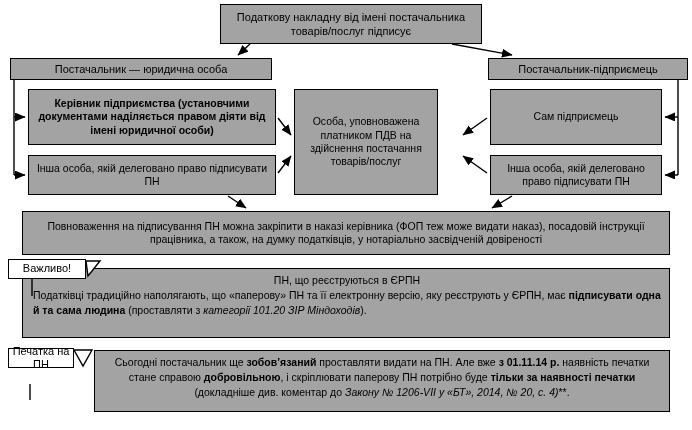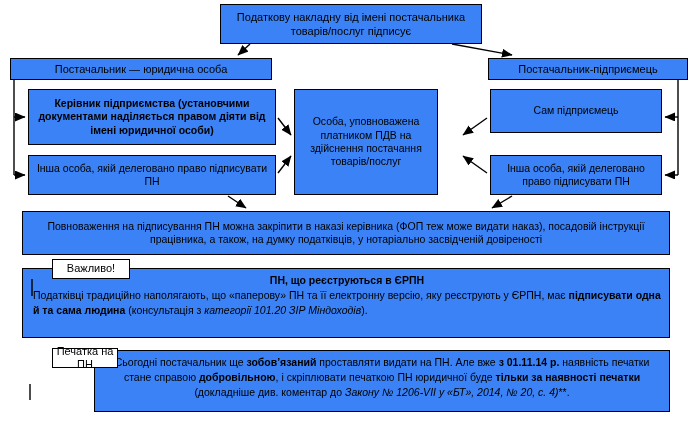--- a/index.html
+++ b/index.html
@@ -15,40 +15,40 @@
     position: relative;
     width: 692px;
     height: 430px;
     background: #ffffff;
     overflow: hidden;
   }
   .box {
     position: absolute;
     box-sizing: border-box;
     border: 1.5px solid #000000;
-    background: #3b82f6;
+    background: #a3a3a3;
     display: flex;
     align-items: center;
     justify-content: center;
     text-align: center;
     line-height: 1.28;
     font-size: 10.5px;
     padding: 2px 4px;
   }
   .box .txt { width: 100%; }
 
   
   #box-top        { left: 220px; top: 4px;   width: 262px; height: 40px;  font-size: 11px; }
   #box-legal      { left: 10px;  top: 58px;  width: 262px; height: 22px;  font-size: 11px; }
   #box-entrep     { left: 488px; top: 58px;  width: 200px; height: 22px;  font-size: 11px; }
 
   #box-director   { left: 28px;  top: 89px;  width: 248px; height: 56px; font-weight: bold; }
   #box-other-l    { left: 28px;  top: 155px; width: 248px; height: 40px; }
   #box-center     { left: 294px; top: 89px;  width: 144px; height: 106px; }
-  #box-self       { left: 490px; top: 89px;  width: 172px; height: 44px; }
+  #box-self       { left: 490px; top: 89px;  width: 172px; height: 56px; }
   #box-other-r    { left: 490px; top: 155px; width: 172px; height: 40px; }
 
   #box-powers     { left: 22px;  top: 211px; width: 648px; height: 44px; }
 
   #box-important  { left: 22px;  top: 268px; width: 648px; height: 70px;
                     display: block; padding: 4px 8px 4px 10px; }
   #box-seal       { left: 94px;  top: 350px; width: 576px; height: 62px;
                     display: block; padding: 4px 10px; }
 
   
@@ -57,38 +57,37 @@
     box-sizing: border-box;
     border: 1.5px solid #000000;
     background: #ffffff;
     font-size: 11px;
     text-align: center;
     display: flex;
     align-items: center;
     justify-content: center;
     line-height: 1.2;
     z-index: 4;
-    margin-left: 44px;
   }
   #tab-important { left: 8px; top: 259px; width: 78px; height: 20px; }
   #tab-seal      { left: 8px; top: 348px; width: 66px; height: 20px; }
 
   
   .para {
     font-size: 10.5px;
     line-height: 1.42;
     text-align: left;
   }
   .para.center { text-align: center; }
   .para b { font-weight: bold; }
   .para i { font-style: italic; text-align: right; }
 
   .hdr-center {
     text-align: center;
-    font-weight: bold;
+    font-weight: normal;
     font-size: 10.5px;
     line-height: 1.42;
   }
 
   
   #wires {
     position: absolute;
     left: 0; top: 0;
     width: 692px; height: 430px;
     pointer-events: none;
@@ -178,26 +177,26 @@
   <div class="box" id="box-powers">
     <span class="txt">Повноваження на підписування ПН можна закріпити в наказі керівника (ФОП теж може видати наказ), посадовій інструкції працівника, а також, на думку податківців, у нотаріально засвідченій довіреності</span>
   </div>
 
   <div class="tab" id="tab-important">
     <span>Важливо!</span>
   </div>
   <div class="box" id="box-important">
     <div class="hdr-center">ПН, що реєструються в ЄРПН</div>
     <div class="para">
-      <span>Податківці традиційно наполягають, що «паперову» ПН та її електронну версію, яку реєструють у ЄРПН, має </span><b>підписувати одна й та сама людина</b><span> (консультація з </span><i>категорії 101.20 ЗІР Міндоходів</i><span>).</span>
+      <span>Податківці традиційно наполягають, що «паперову» ПН та її електронну версію, яку реєструють у ЄРПН, має </span><b>підписувати одна й та сама людина</b><span> (проставляти з </span><i>категорії 101.20 ЗІР Міндоходів</i><span>).</span>
     </div>
   </div>
 
   <div class="tab" id="tab-seal">
     <span>Печатка на ПН</span>
   </div>
   <div class="box" id="box-seal">
     <div class="para center">
-      <span>Сьогодні постачальник ще </span><b>зобов’язаний</b><span> проставляти видати на ПН. Але вже </span><b>з 01.11.14 р.</b><span> наявність печатки стане справою </span><b>добровільною</b><span>, і скріплювати печаткою ПН юридичної буде </span><b>тільки за наявності печатки</b><span> (докладніше див. коментар до </span><i>Закону № 1206-VII у «БТ», 2014, № 20, с. 4)</i><span>**.</span>
+      <span>Сьогодні постачальник ще </span><b>зобов’язаний</b><span> проставляти видати на ПН. Але вже </span><b>з 01.11.14 р.</b><span> наявність печатки стане справою </span><b>добровільною</b><span>, і скріплювати паперову ПН потрібно буде </span><b>тільки за наявності печатки</b><span> (докладніше див. коментар до </span><i>Закону № 1206-VII у «БТ», 2014, № 20, с. 4)</i><span>**.</span>
     </div>
   </div>
 
 </div>
 
 </body></html>

